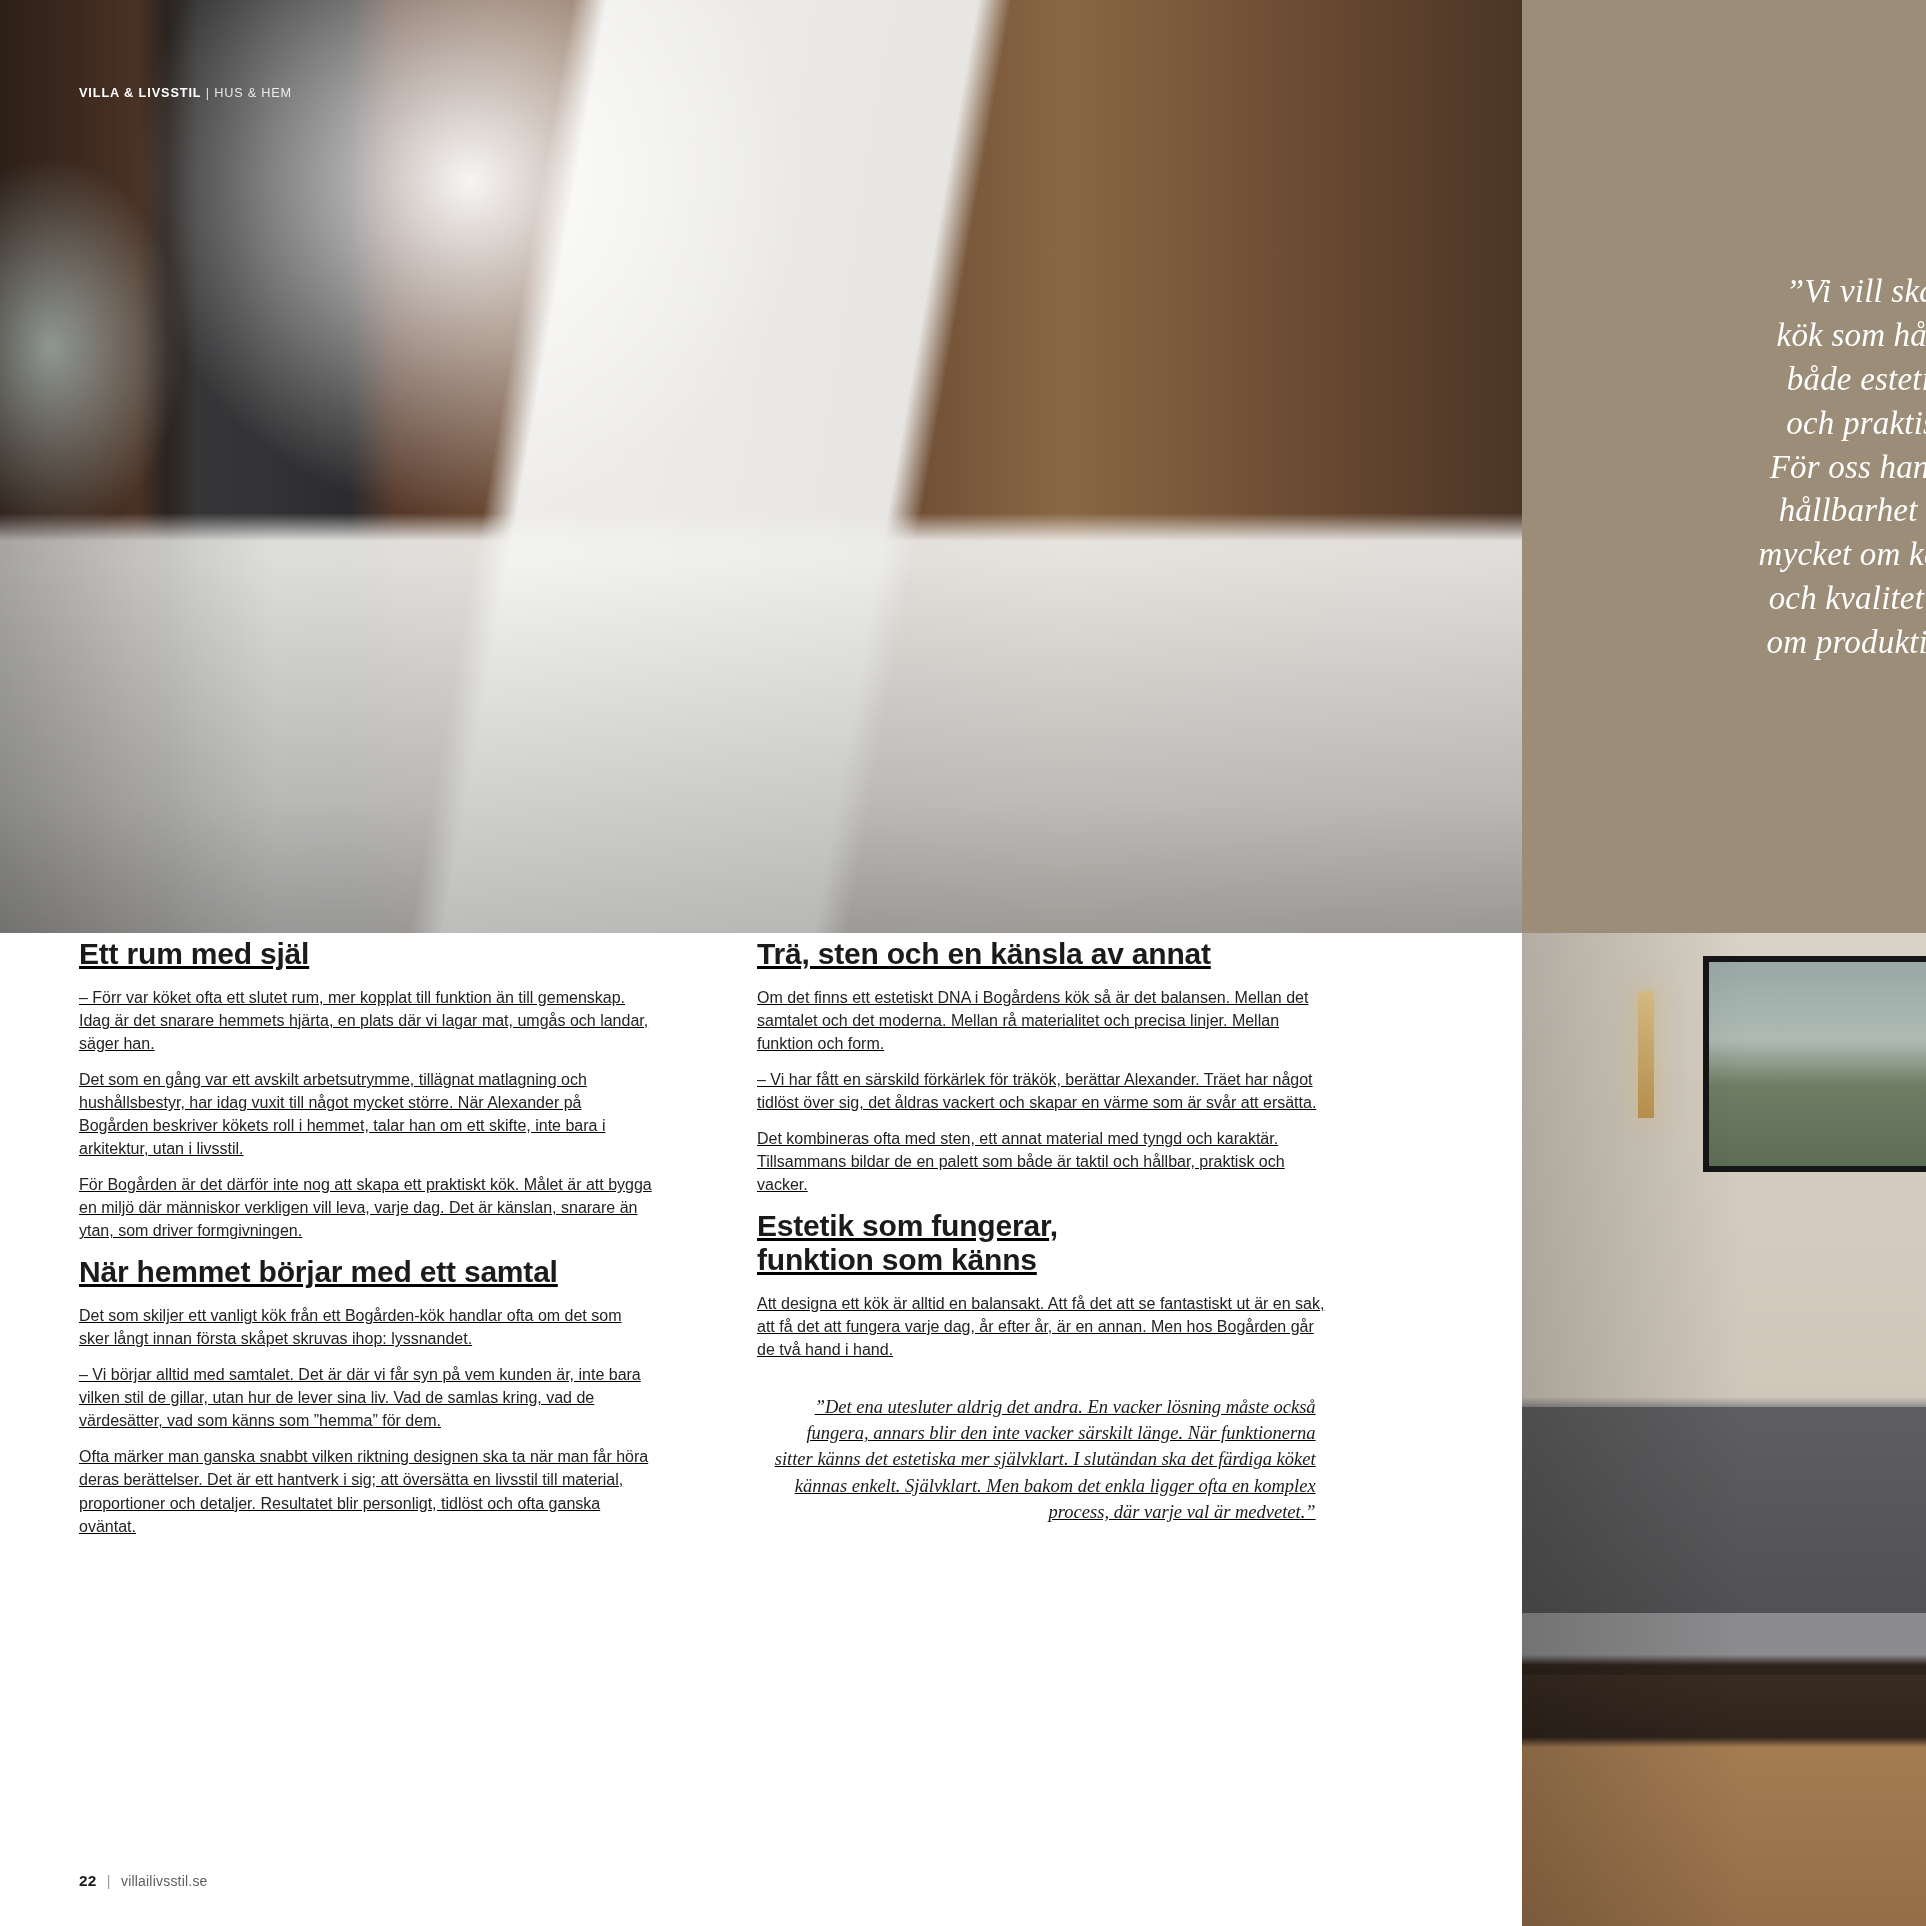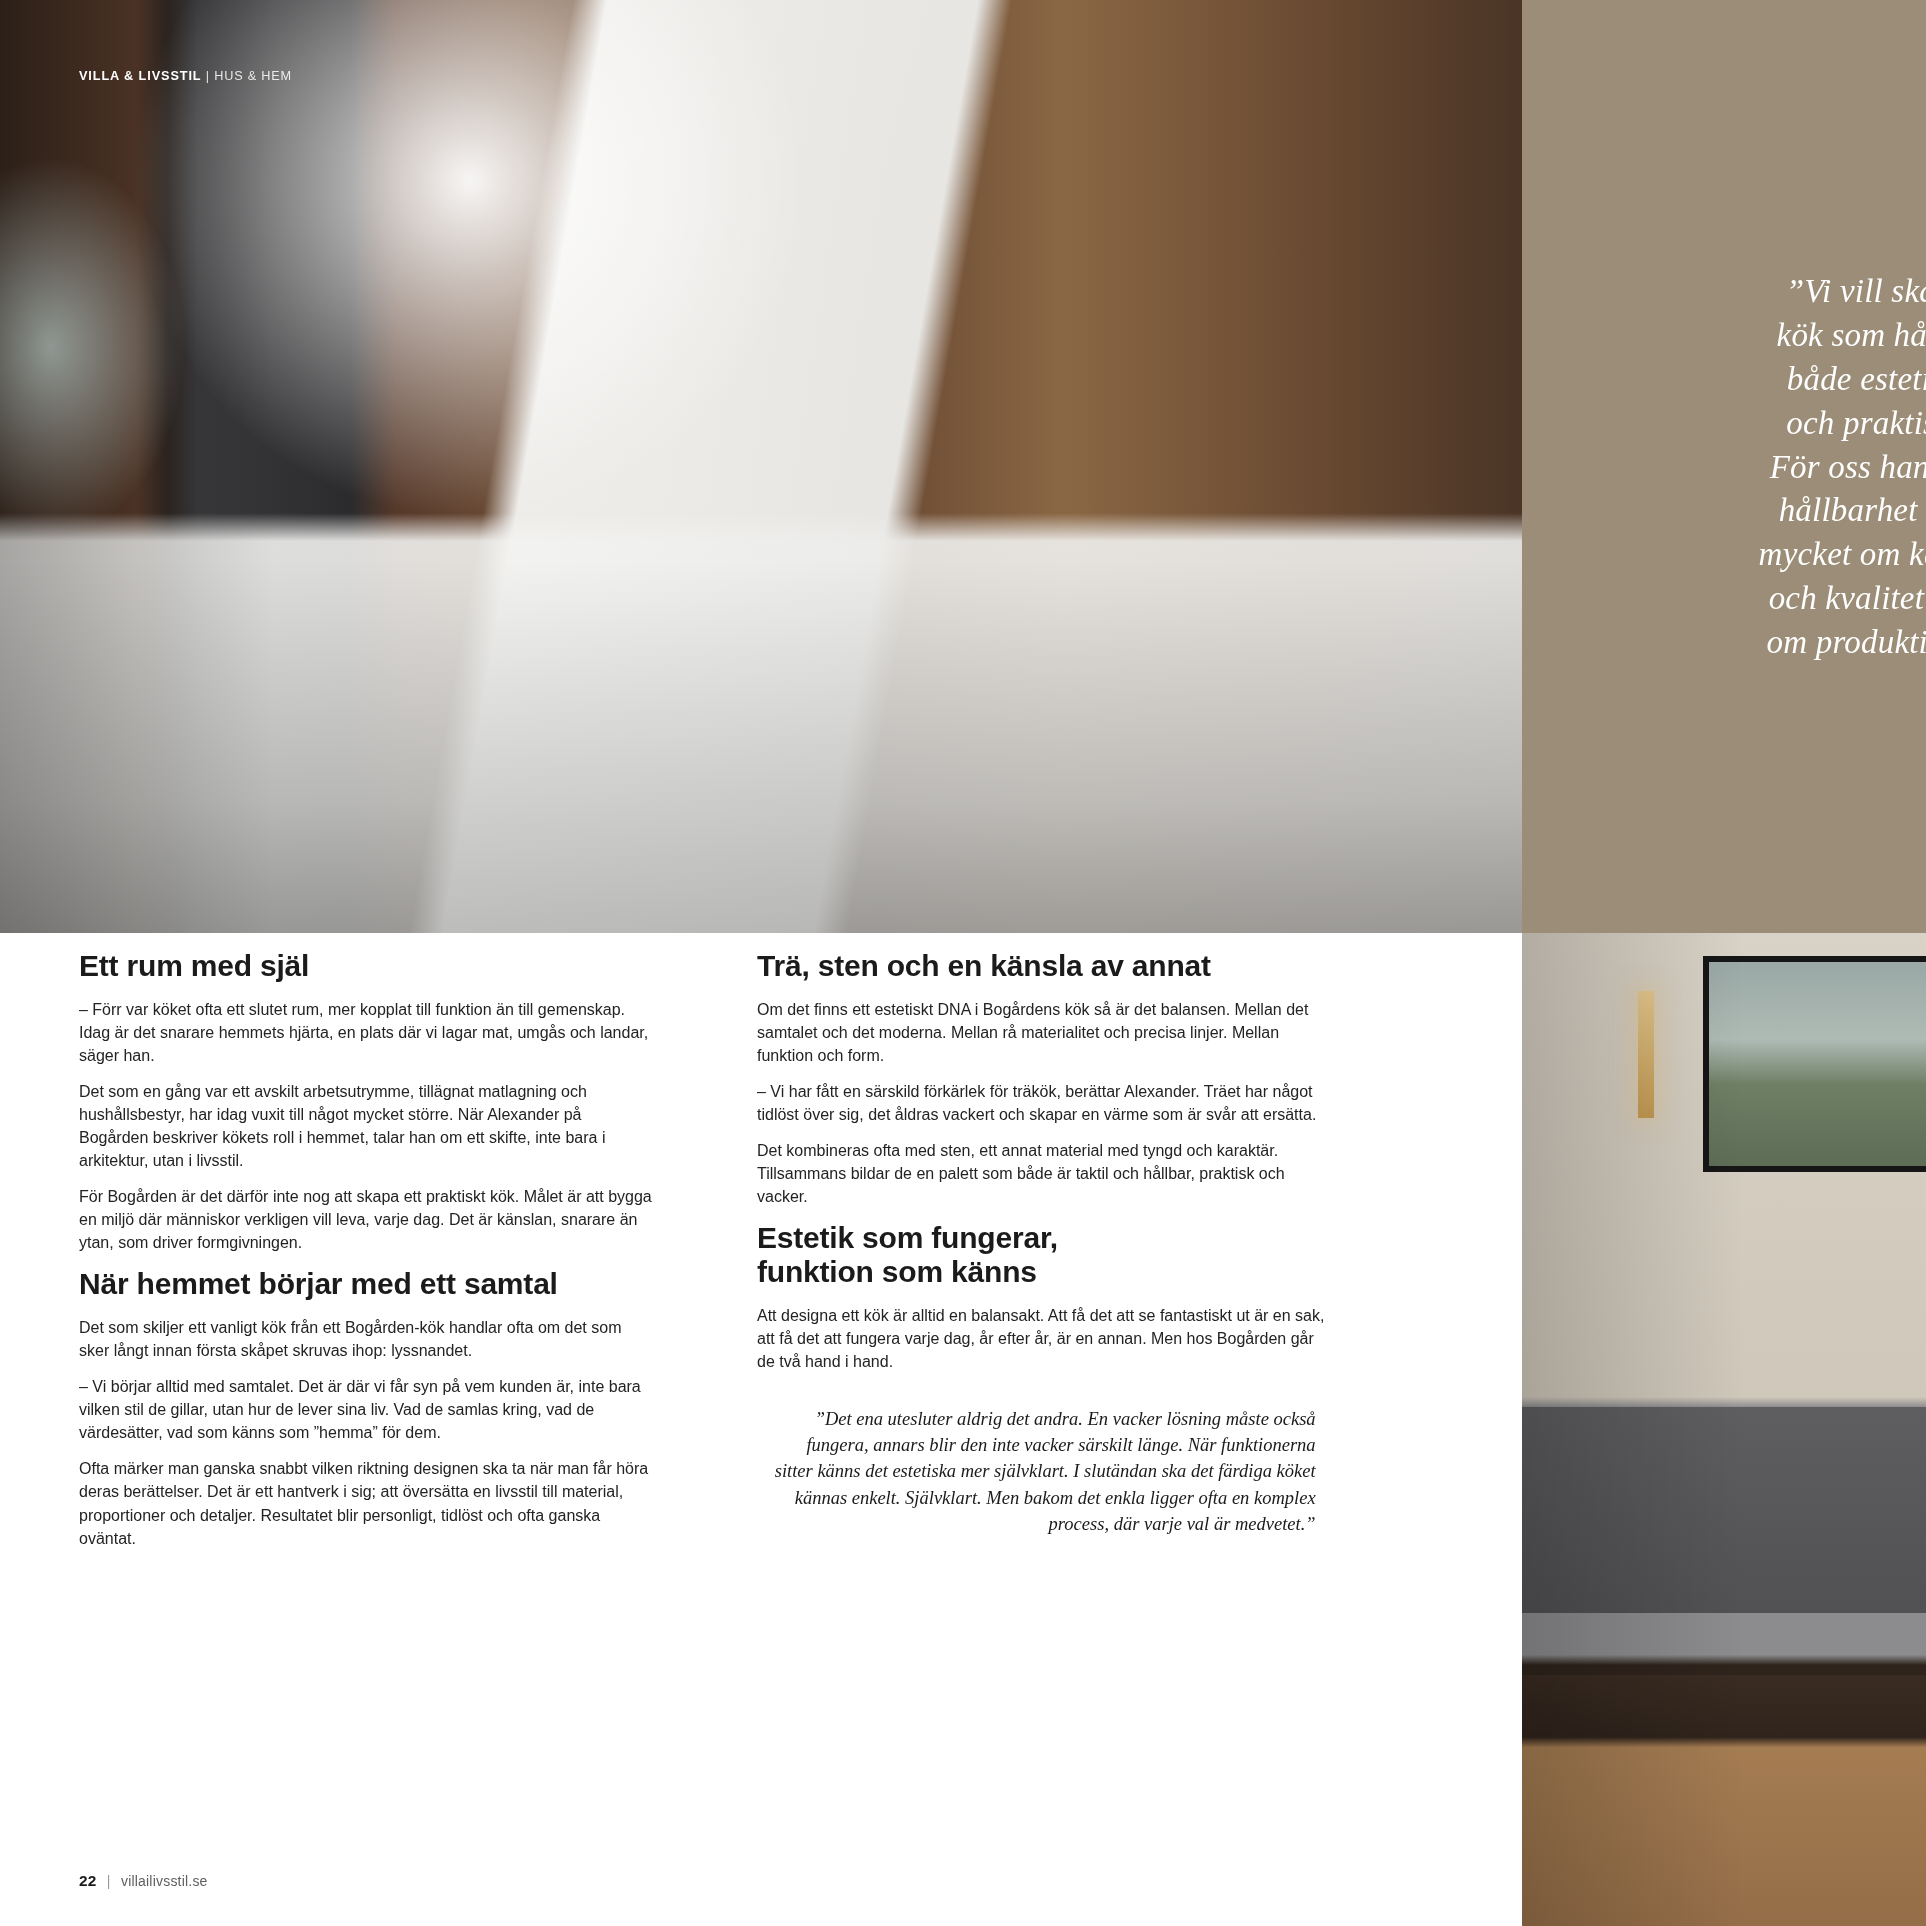--- a/index.html
+++ b/index.html
@@ -112,33 +112,34 @@
     font-size: 12.7px;
     letter-spacing: 0.9px;
     color: #ffffff;
     font-weight: 700;
   }
   .runhead .thin {
     font-weight: 400;
     opacity: 0.85;
     letter-spacing: 0.8px;
   }
-  #runhead-left { left: 79px; top: 69px; }
+  #runhead-left { left: 79px; top: 86px; }
 
   
   #text-page {
     position: absolute;
     left: 0; top: 933px; width: 1522px; height: 1031px;
     background: #ffffff;
   }
 
   .col {
     position: absolute;
-    top: 16px;
+    top: 4px;
     width: 574px;
+    text-decoration: underline;
   }
   #col-1 { left: 79px; }
   #col-2 { left: 757px; }
 
   h2.head {
     margin: 0 0 15.4px 0;
     font-size: 30px;
     line-height: 1.12;
     font-weight: 700;
     color: #1b1b1b;

